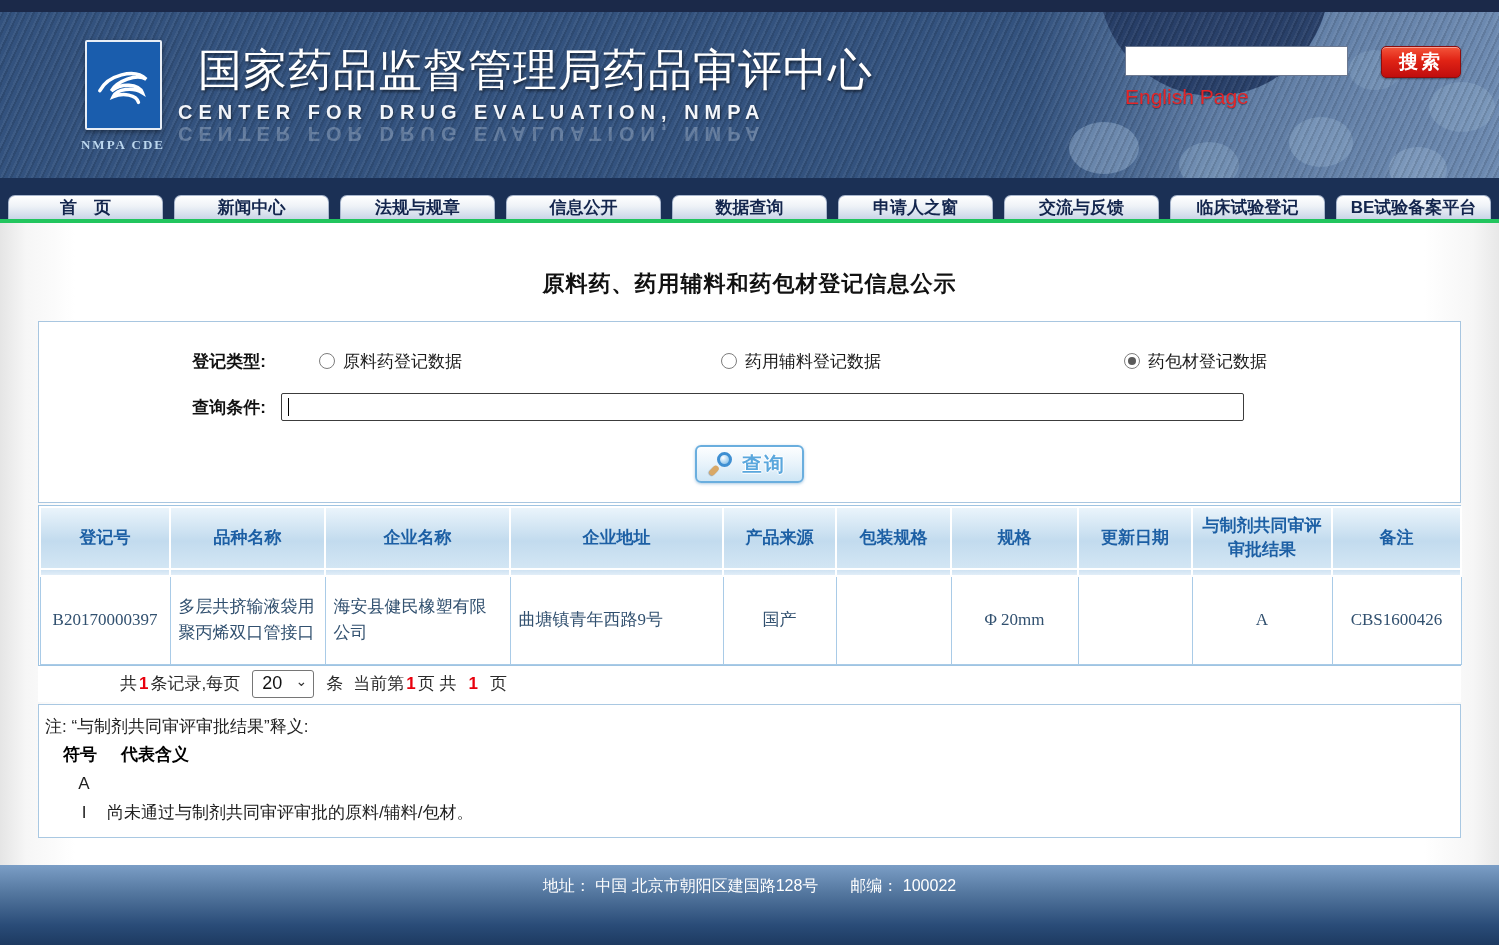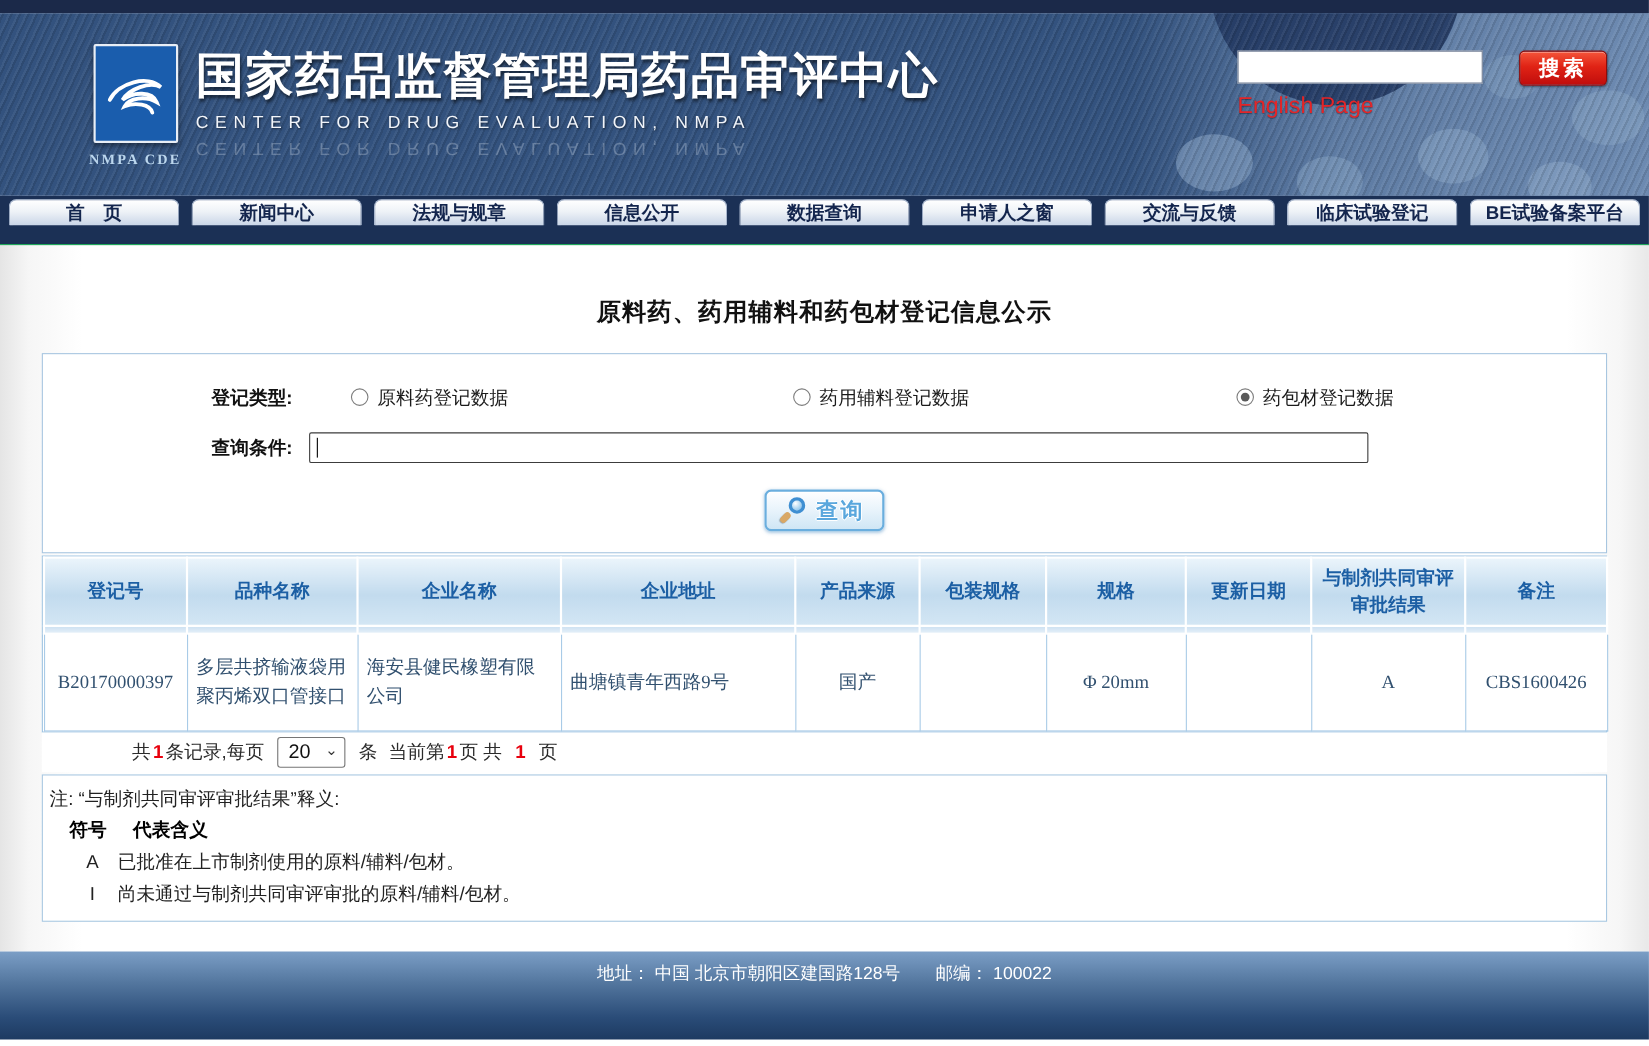--- a/index.html
+++ b/index.html
@@ -25,38 +25,38 @@
   .pills-art .p4 { width:58px; height:44px; left:360px; top:135px; }
   .pills-art .p5 { width:66px; height:50px; left:400px; top:70px; opacity:.45; }
   .pills-art .p6 { width:52px; height:40px; left:320px; top:38px; opacity:.35; }
 
   .logo-block { position:absolute; left:78px; top:28px; z-index:4; width:90px; text-align:center; cursor:pointer; }
   .logo-box { width:77px; height:90px; margin:0 auto; background:#1a5dad; border:2px solid #e8eef6; border-radius:2px;
     display:flex; align-items:center; justify-content:center; box-shadow:0 2px 5px rgba(0,0,0,.4); }
   .logo-caption { margin-top:7px; font-family:"Liberation Serif",serif; font-weight:bold; font-size:13px; letter-spacing:2px; color:#bcd7ee; }
 
   .title-block { position:absolute; left:178px; top:32px; z-index:4; }
-  .title-cn { font-size:44px; font-weight:bold; color:#fff; letter-spacing:1px; line-height:52px;
-    text-shadow:1px 2px 3px rgba(0,0,0,.55); }
-  .title-en { margin-top:5px; font-size:16px; font-weight:normal; color:#f2f5fa; letter-spacing:6px; line-height:22px;
+  .title-cn { font-size:44px; font-weight:normal; color:#fff; letter-spacing:1px; line-height:52px;
+    text-shadow:1px 2px 3px rgba(0,0,0,.55);margin-left:20px; }
+  .title-en { margin-top:5px; font-size:20px; font-weight:bold; color:#f2f5fa; letter-spacing:6px; line-height:22px;
     text-shadow:1px 1px 2px rgba(0,0,0,.5); }
   .title-en.reflection { margin-top:0; transform:scaleY(-1); opacity:.30; color:#d7e0ec; text-shadow:none; }
 
   .search-area { position:absolute; left:1125px; top:34px; width:338px; z-index:5; }
   .search-row { display:flex; align-items:flex-start; }
   .search-input { width:223px; height:30px; border:1px solid #6b7890; background:#fff; outline:none; padding:0 6px; font-size:16px; }
   .search-btn { margin-left:33px; width:80px; height:32px; border:1px solid #8e0c0c; border-radius:5px;
     background:linear-gradient(#f4553a 0%, #e02315 45%, #c00d0d 100%); color:#fff; font-size:19px; font-weight:bold;
     letter-spacing:3px; cursor:pointer; box-shadow:inset 0 1px 0 rgba(255,255,255,.45), 0 1px 2px rgba(0,0,0,.4); }
   .english-link { display:inline-block; margin-top:7px; font-size:21px; color:#e42528; text-decoration:none; cursor:pointer;
     text-shadow:0 1px 1px rgba(0,0,0,.35); }
 
   
-  nav { height:45px; background:#1b3055; display:flex; align-items:flex-start; padding:3px 8px 0 8px; gap:11px;
-    border-bottom:1px solid #22c55e; }
+  nav { height:45px; background:#1b3055; display:flex; align-items:flex-end; padding:3px 8px 0 8px; gap:11px;
+    border-bottom:4px solid #22c55e; }
   .nav-tab { flex:1 1 0; display:flex; align-items:center; justify-content:center;
     background:linear-gradient(#ffffff 0%, #eef2f7 45%, #c9d5e7 100%);
     border:1px solid #a8b6cd; border-bottom:none; border-radius:7px 7px 0 0;
     font-size:17px; font-weight:bold; color:#13254d; text-decoration:none; cursor:pointer;
     box-shadow:inset 0 1px 0 #fff; white-space:nowrap; }
 
   
   main { background:linear-gradient(90deg,#e5e5e5 0px,#f6f6f6 26px,#ffffff 75px,#ffffff 1424px,#f6f6f6 1473px,#e8e8e8 1499px);
     padding-bottom:27px; }
   .page-title { padding-top:46px; text-align:center; font-size:22px; font-weight:bold; color:#111; letter-spacing:1px; }
@@ -288,21 +288,20 @@
     </div>
 
     <section class="notes-box">
       <div class="note-line">注: “与制剂共同审评审批结果”释义:</div>
       <div class="note-row head">
         <span class="sym">符号</span>
         <span class="meaning">代表含义</span>
       </div>
       <div class="note-row">
         <span class="sym">A</span>
-        <span class="meaning">已批准在上市制剂使用的原料/辅料/包材。</span>
       </div>
       <div class="note-row">
         <span class="sym">I</span>
         <span class="meaning">尚未通过与制剂共同审评审批的原料/辅料/包材。</span>
       </div>
     </section>
   </main>
 
   <footer>
     <div>地址：  中国  北京市朝阳区建国路128号　　邮编：  100022</div>

